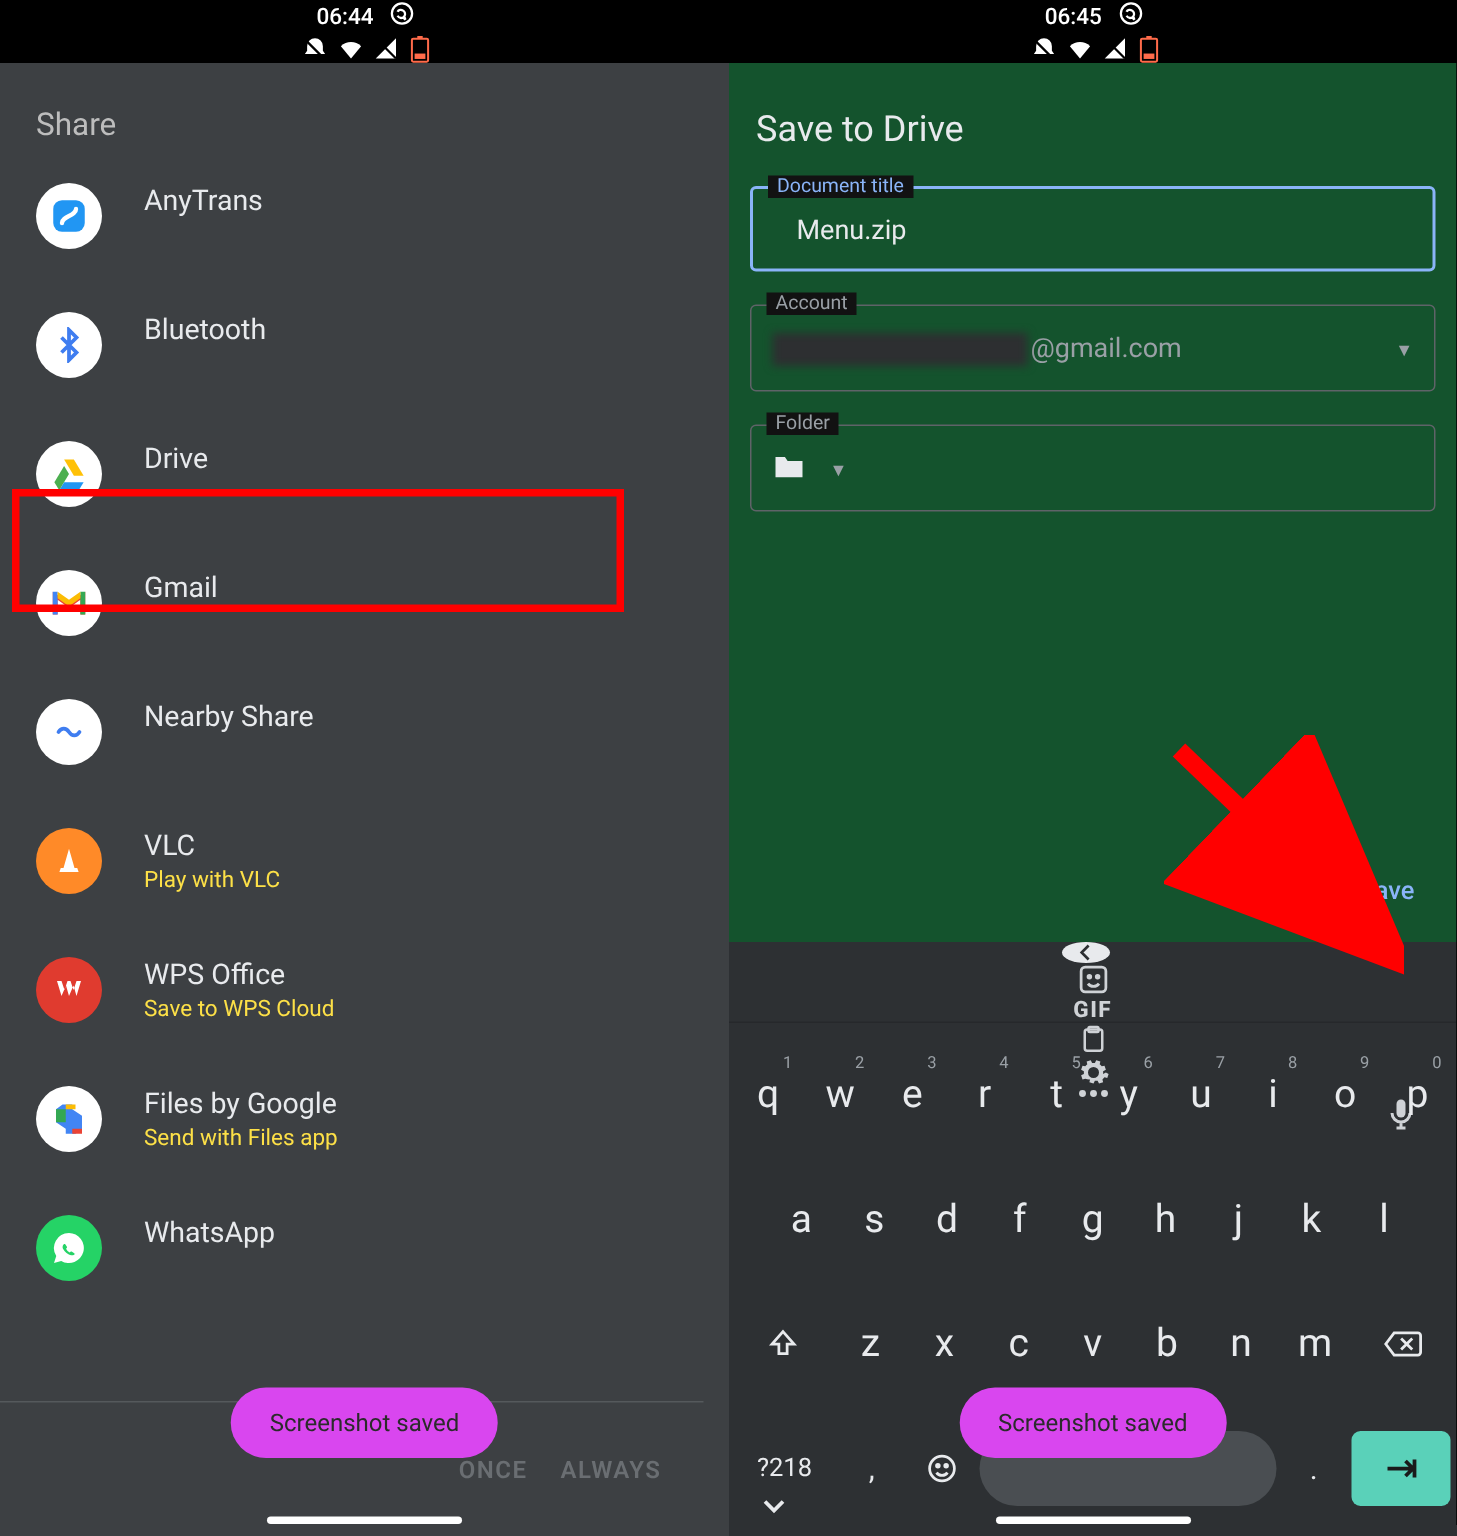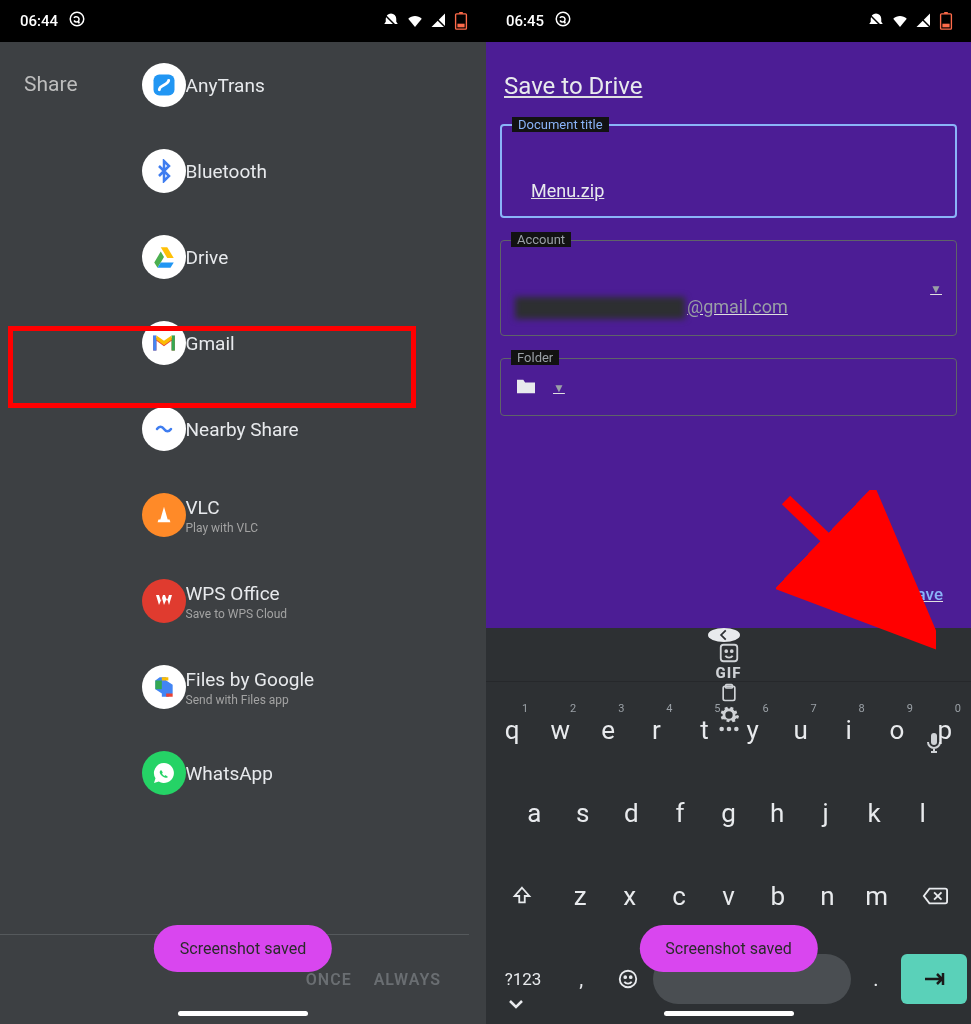--- a/index.html
+++ b/index.html
@@ -25,55 +25,57 @@
   .status-bar {
     height: 42px;
     display: flex;
     align-items: center;
     justify-content: space-between;
     padding: 0 18px 0 20px;
     background: #000;
     font-size: 15px;
     font-weight: 500;
     color: #fff;
+    flex-direction: column;
   }
   .status-left { display: flex; align-items: center; gap: 10px; }
   .status-right { display: flex; align-items: center; gap: 6px; }
   .status-right svg { display: block; }
   
   .share-panel {
     flex: 1;
     background: #3d4043;
     display: flex;
-    flex-direction: row;
+    flex-direction: column;
     position: relative;
   }
   .share-title {
     padding: 30px 24px 10px;
     font-size: 21px;
     color: #bdbdbd;
   }
   .share-list { flex: 1; overflow: hidden; }
   .share-item {
     display: flex;
-    align-items: center;
-    padding: 16px 40px;
+    align-items: flex-start;
+    padding: 16px 24px;
+    gap: 28px;
     min-height: 86px;
   }
   .share-item .ico {
     width: 44px; height: 44px;
     border-radius: 50%;
     display: flex;
     align-items: center;
     justify-content: center;
     flex-shrink: 0;
   }
   .share-item .txt { display: flex; flex-direction: column; }
   .share-item .lbl { font-size: 19px; color: #e8eaed; font-weight: 400; }
-  .share-item .sub { font-size: 12px; color: #a3a3a3; margin-top: 2px; }
+  .share-item .sub { font-size: 15px; color: #fde047; margin-top: 2px; }
   .highlight-box {
     position: absolute;
     border: 5px solid #ff0000;
     left: 8px; top: 284px; width: 408px; height: 82px;
     pointer-events: none;
   }
   .bottom-bar-left {
     position: absolute;
     bottom: 0; left: 0; right: 17px;
     height: 90px;
@@ -108,26 +110,25 @@
     position: absolute;
     bottom: 8px; left: 50%;
     transform: translateX(-50%);
     width: 130px; height: 5px;
     background: #fff;
     border-radius: 3px;
   }
   
   .drive-panel {
     flex: 1;
-    background: #4c1d95;
+    background: #14532d;
     padding: 0 14px;
     display: flex;
     flex-direction: column;
     position: relative;
-    text-decoration: underline;
   }
   .drive-title {
     font-size: 24px;
     color: #e8eaed;
     padding: 30px 0 24px 4px;
     font-weight: 400;
   }
   .field {
     position: relative;
     border: 1px solid #5f6368;
@@ -140,21 +141,21 @@
   .field.focused { border-color: #8ab4f8; border-width: 2px; padding: 17px 29px 15px; }
   .field-label {
     position: absolute;
     top: -9px; left: 10px;
     background: #121212;
     padding: 0 6px;
     font-size: 13px;
     color: #9aa0a6;
   }
   .field.focused .field-label { color: #8ab4f8; }
-  .field-value { font-size: 18px; color: #e8eaed; flex: 1; margin-top: 37px; }
+  .field-value { font-size: 18px; color: #e8eaed; flex: 1; }
   .field-value.dim { color: #9aa0a6; }
   .field .dropdown-arrow { font-size: 12px; color: #9aa0a6; }
   .field .folder-ico { margin-right: 16px; }
   .drive-actions {
     display: flex;
     justify-content: flex-end;
     gap: 38px;
     padding: 0 14px;
     margin-top: auto;
     margin-bottom: 24px;
@@ -614,21 +615,21 @@
         <div class="key">n</div>
         <div class="key">m</div>
         <div class="key key-back">
             <svg width="26" height="20" viewBox="0 0 28 20" fill="none" stroke="#e8eaed" stroke-width="2">
               <path d="M8 2h17a2 2 0 012 2v12a2 2 0 01-2 2H8l-6-8 6-8z"></path>
               <path d="M13 6l8 8M21 6l-8 8"></path>
             </svg>
           </div>
       </div>
       <div class="kb-row r4">
-        <div class="key key-mode">?123</div>
+        <div class="key key-mode">?218</div>
         <div class="key" style="flex:.9;font-size:20px">,</div>
         <div class="key" style="flex:.9">
             <svg width="22" height="22" viewBox="0 0 24 24" fill="none" stroke="#e8eaed" stroke-width="2">
               <circle cx="12" cy="12" r="9"></circle>
               <circle cx="9" cy="10" r="1" fill="#e8eaed"></circle>
               <circle cx="15" cy="10" r="1" fill="#e8eaed"></circle>
               <path d="M8 15c1 1.5 3 2 4 2s3-.5 4-2"></path>
             </svg>
           </div>
         <div class="key key-space"></div>

